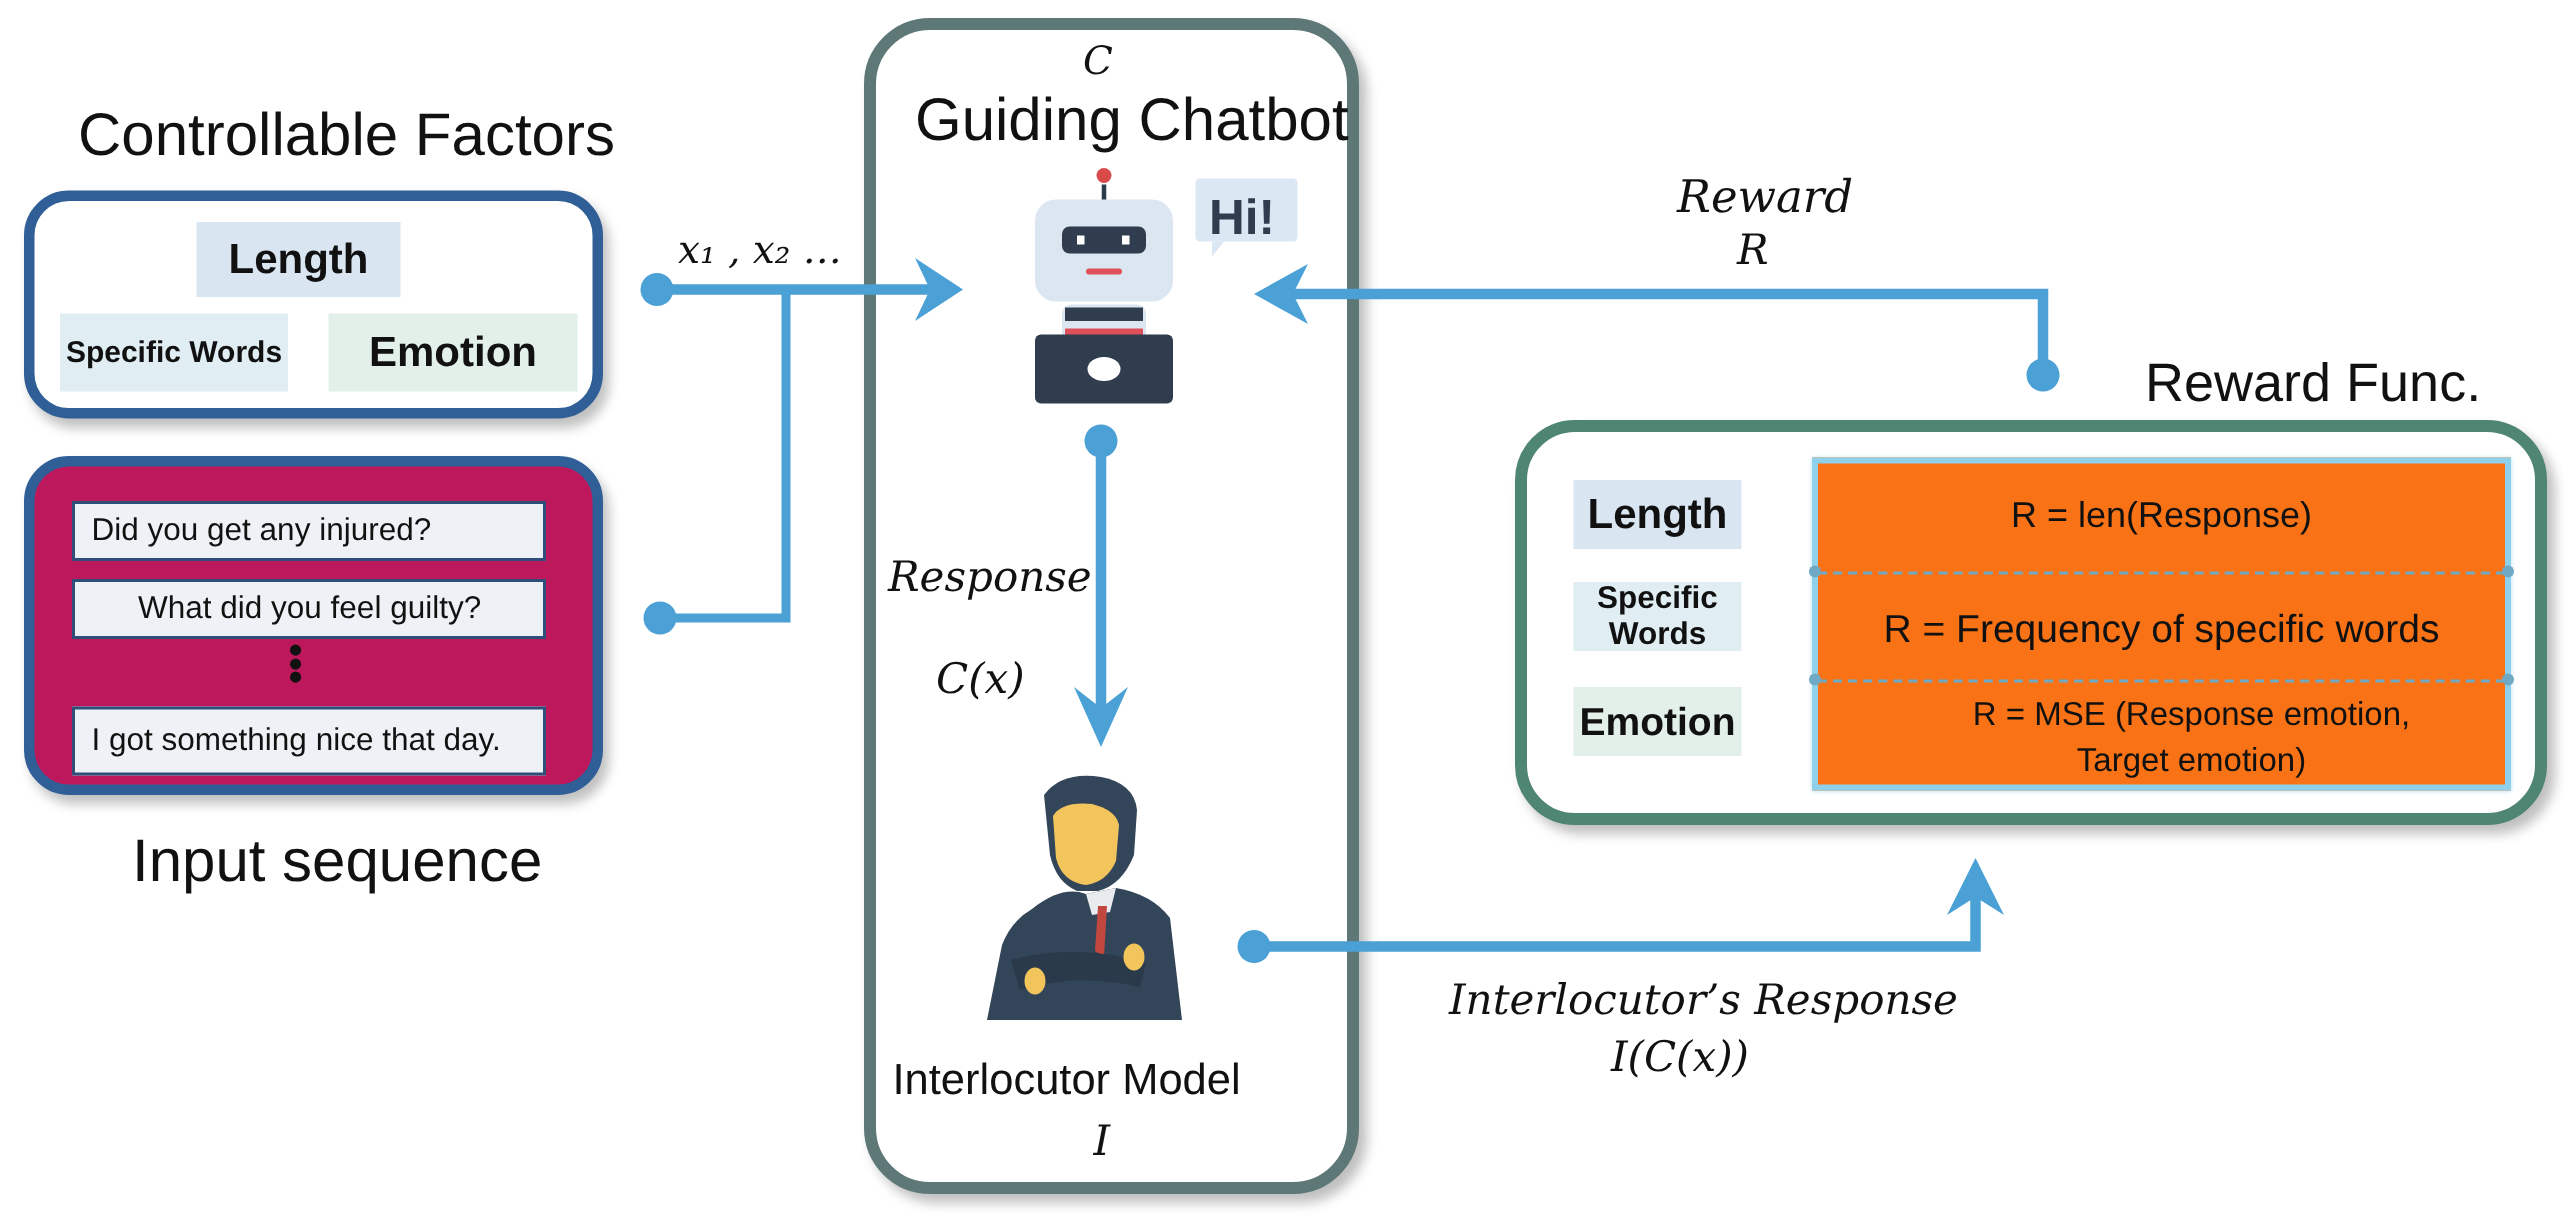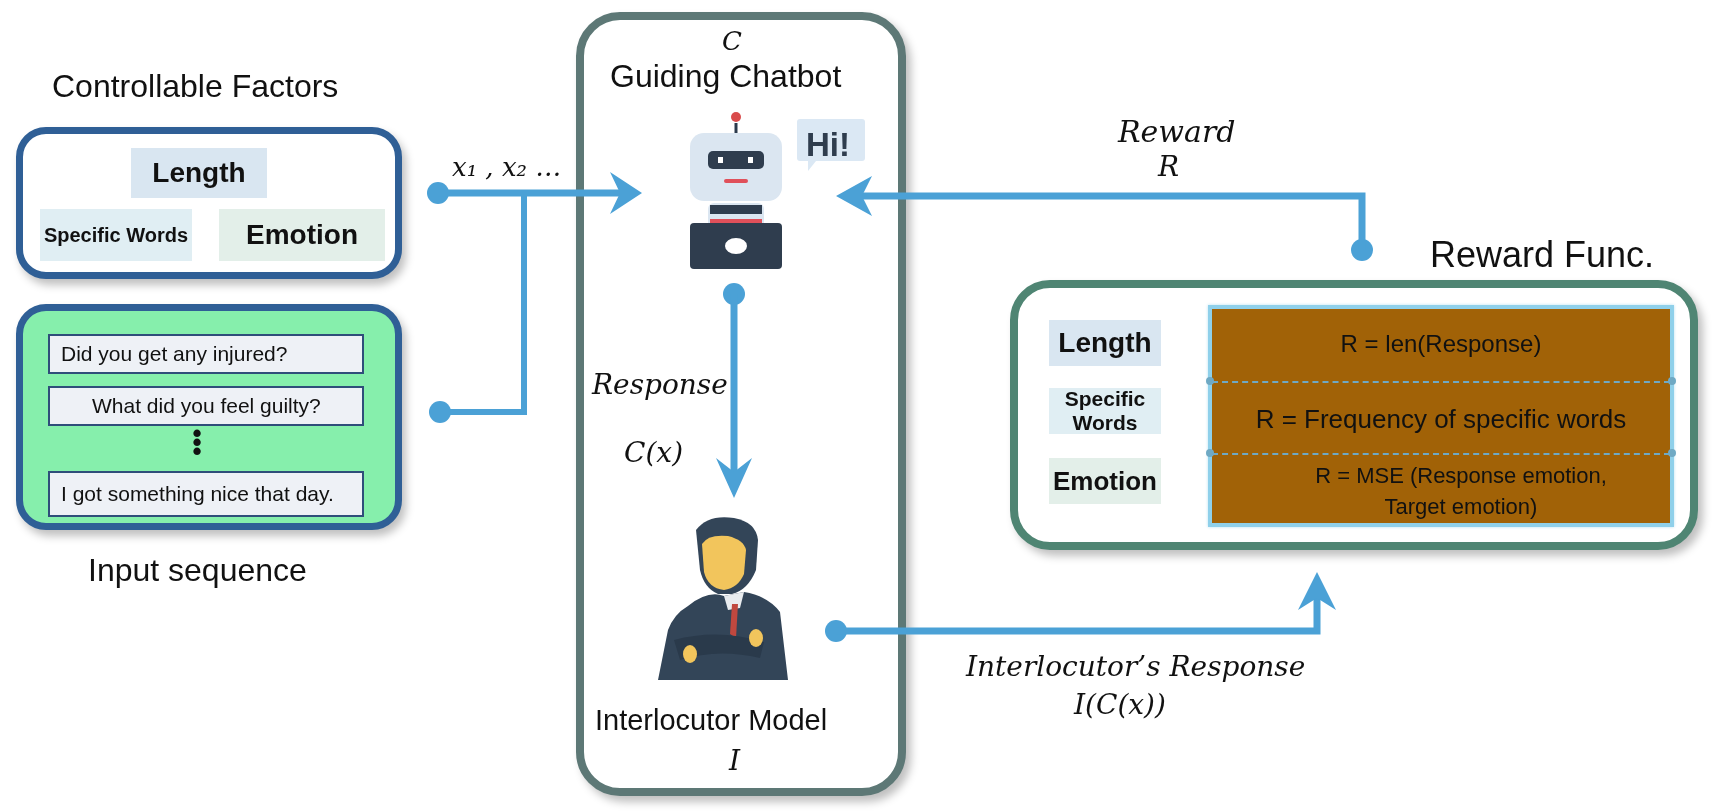--- a/index.html
+++ b/index.html
@@ -1,33 +1,33 @@
 <!DOCTYPE html>
 <html><head>
   <meta charset="utf-8">
   <style>
     html, body { margin: 0; padding: 0; background: #ffffff; }
     body { width: 1716px; height: 812px; position: relative; overflow: hidden;
            font-family: "Liberation Sans", sans-serif; color: #111; }
     .abs { position: absolute; }
-    .heading { font-size: 32px; color: #111; white-space: nowrap; }
+    .heading { font-size: 40px; color: #111; white-space: nowrap; }
     .math { font-family: "DejaVu Serif", serif; font-style: italic; color: #111; }
 
     
     .factor-box { position: absolute; left: 16px; top: 127px; width: 386px; height: 152px;
       border: 7px solid #2f5f96; border-radius: 30px; background: #fff;
       box-shadow: 4px 6px 8px rgba(0,0,0,0.25); box-sizing: border-box; }
     .chip { position: absolute; display: flex; align-items: center; justify-content: center;
       text-align: center; font-weight: bold; color: #111; }
     .chip-length { left: 108px; top: 14px; width: 136px; height: 50px; background: #d9e6f1; font-size: 28px; }
     .chip-words { left: 17px; top: 75px; width: 152px; height: 52px; background: #e0eef3; font-size: 20px; line-height: 1.2; }
     .chip-emotion { left: 196px; top: 75px; width: 166px; height: 52px; background: #e3efe9; font-size: 28px; }
 
     .input-box { position: absolute; left: 16px; top: 304px; width: 386px; height: 226px;
-      border: 7px solid #2f5f96; border-radius: 30px; background: #86efac;
+      border: 7px solid #2f5f96; border-radius: 30px; background: #be185d;
       box-shadow: 4px 6px 8px rgba(0,0,0,0.25); box-sizing: border-box; }
     .seq-item { position: absolute; left: 25px; width: 316px; height: 40px; box-sizing: border-box;
       border: 2px solid #2f4e7a; background: #eef1f6; font-size: 21px; padding-left: 11px;
       display: flex; align-items: center; white-space: nowrap; color: #111; }
     .vdots { position: absolute; left: 169px; top: 118px; width: 10px; font-size: 26px; line-height: 9px;
       text-align: center; font-weight: bold; }
 
     
     .center-panel { position: absolute; left: 576px; top: 12px; width: 330px; height: 784px;
       border: 8px solid #5d7876; border-radius: 44px; background: #fff; box-sizing: border-box;
@@ -36,21 +36,21 @@
     
     .reward-panel { position: absolute; left: 1010px; top: 280px; width: 688px; height: 270px;
       border: 8px solid #4f8573; border-radius: 40px; background: #fff; box-sizing: border-box;
       box-shadow: 5px 6px 8px rgba(0,0,0,0.25); }
     .r-chip { position: absolute; left: 31px; width: 112px; display: flex; align-items: center; justify-content: center;
       text-align: center; font-weight: bold; color: #111; }
     .r-chip-length { top: 32px; height: 46px; background: #d9e6f1; font-size: 28px; }
     .r-chip-words { top: 100px; height: 46px; background: #e0eef3; font-size: 21px; line-height: 1.15; }
     .r-chip-emotion { top: 170px; height: 46px; background: #e3efe9; font-size: 26px; }
     .formula-table { position: absolute; left: 190px; top: 17px; width: 466px; height: 222px; box-sizing: border-box;
-      border: 4px solid #8fd0ea; background: #a16207; box-shadow: 0 0 3px #b8e1f1; }
+      border: 4px solid #8fd0ea; background: #f97316; box-shadow: 0 0 3px #b8e1f1; }
     .frow { position: absolute; left: 0; right: 0; display: flex; align-items: center; justify-content: center;
       text-align: center; color: #111; }
     .frow-1 { top: 0; height: 70px; font-size: 24px; }
     .frow-2 { top: 72px; height: 72px; font-size: 26px; border-top: 2px dashed #6fa9c4; }
     .frow-3 { top: 144px; height: 74px; font-size: 22px; border-top: 2px dashed #6fa9c4; line-height: 1.4; padding-left: 40px; }
     .dot { position: absolute; width: 8px; height: 8px; border-radius: 50%; background: #6fa9c4; }
   </style>
 </head>
 <body>
 

